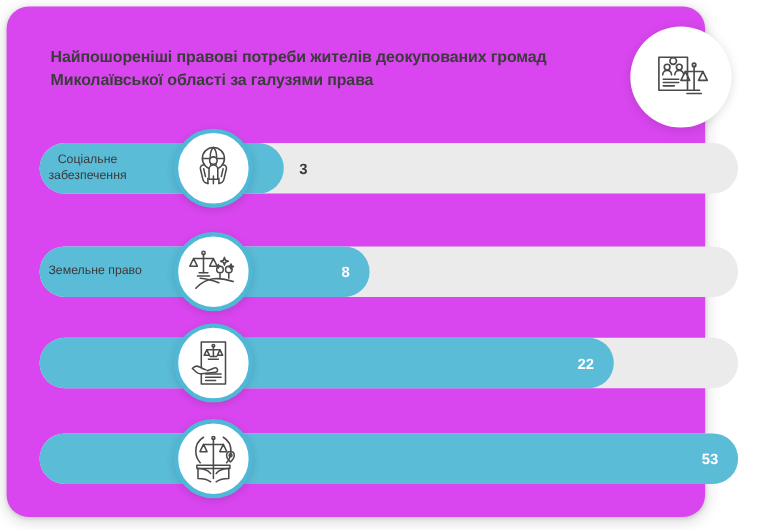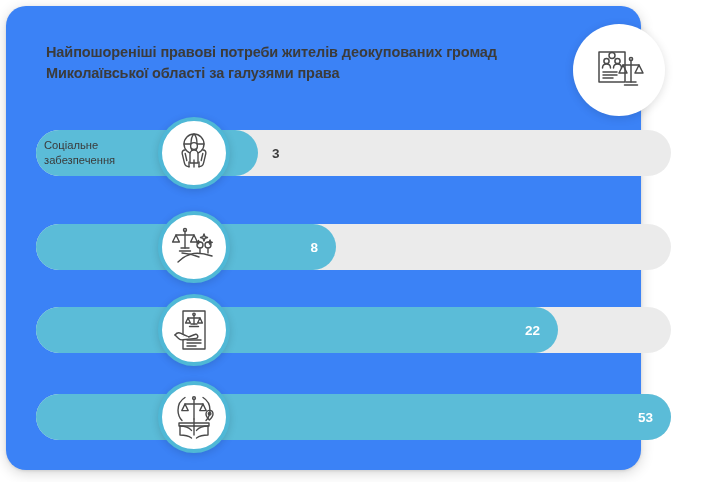--- a/index.html
+++ b/index.html
@@ -11,21 +11,21 @@
     font-family: "Liberation Sans", sans-serif;
     overflow: hidden;
   }
 
   #card {
     position: absolute;
     left: 6px;
     top: 6px;
     width: 635px;
     height: 464px;
-    background: #3b82f6;
+    background: #d946ef;
     border-radius: 20px;
     box-shadow: 0 3px 14px rgba(0,0,0,0.16), 0 1px 3px rgba(0,0,0,0.10);
   }
 
   
   #header {
     position: absolute;
     left: 0; top: 0;
     width: 690px;
     height: 112px;
@@ -160,21 +160,21 @@
         <path d="M48 23l-4 8h8z"></path>
         <path d="M35 40h10M33.5 43h13"></path>
         <circle cx="40" cy="17" r="1.6"></circle>
       </svg>
     </div>
   </div>
 
   <div class="row" style="top:124px;">
     <div class="track" style="width:635px;"></div>
     <div class="fill" style="width:222px;"></div>
-    <div class="label" style="display: flex;">Соціальне
+    <div class="label" style="display: flex; text-align: center;">Соціальне
 забезпечення</div>
     <div class="value-out" style="left:266px;">3</div>
     <div class="icon-circle" style="left:152px; top:-13px;">
       <svg width="48" height="48" viewBox="0 0 48 48" fill="none" stroke="#4a4a4a" stroke-width="1.4" stroke-linecap="round" stroke-linejoin="round">
         <circle cx="24" cy="15" r="10"></circle>
         <path d="M14 15h20"></path>
         <path d="M24 5c-4 3.5-4 16.5 0 20M24 5c4 3.5 4 16.5 0 20"></path>
         <circle cx="24" cy="17" r="3.4" fill="#ffffff"></circle>
         <path d="M20 25c0-2.2 1.8-4 4-4s4 1.8 4 4v9h-8z" fill="#ffffff"></path>
         <path d="M15 21c-2 0-3.2 1.6-2.8 3.6l2.2 9.2c.5 2.2 2.4 3.8 4.7 3.8"></path>
@@ -182,20 +182,21 @@
         <path d="M33 21c2 0 3.2 1.6 2.8 3.6l-2.2 9.2c-.5 2.2-2.4 3.8-4.7 3.8"></path>
         <path d="M32.8 24.5l-1.6 7"></path>
         <path d="M19 33v5M24 31v7M29 33v5"></path>
       </svg>
     </div>
   </div>
 
   <div class="row" style="top:218px;">
     <div class="track" style="width:635px;"></div>
     <div class="fill" style="width:300px;"></div>
+    <div class="label">Земельне право</div>
     <div class="value-in" style="left: auto; right: 378px;">8</div>
     <div class="icon-circle" style="left:152px; top:-13px;">
       <svg width="48" height="48" viewBox="0 0 48 48" fill="none" stroke="#4a4a4a" stroke-width="1.4" stroke-linecap="round" stroke-linejoin="round">
         <path d="M15 8v17"></path>
         <path d="M6 12h18"></path>
         <path d="M6 12l-3.4 7h6.8z"></path>
         <path d="M24 12l-3.4 7h6.8z"></path>
         <path d="M11 25h8M9.5 28h11"></path>
         <circle cx="15" cy="7" r="1.5"></circle>
         <path d="M30 30v-5M30 25c-1.8 0-3-1.4-3-3s1.2-3 3-3 3 1.4 3 3-1.2 3-3 3z"></path>

